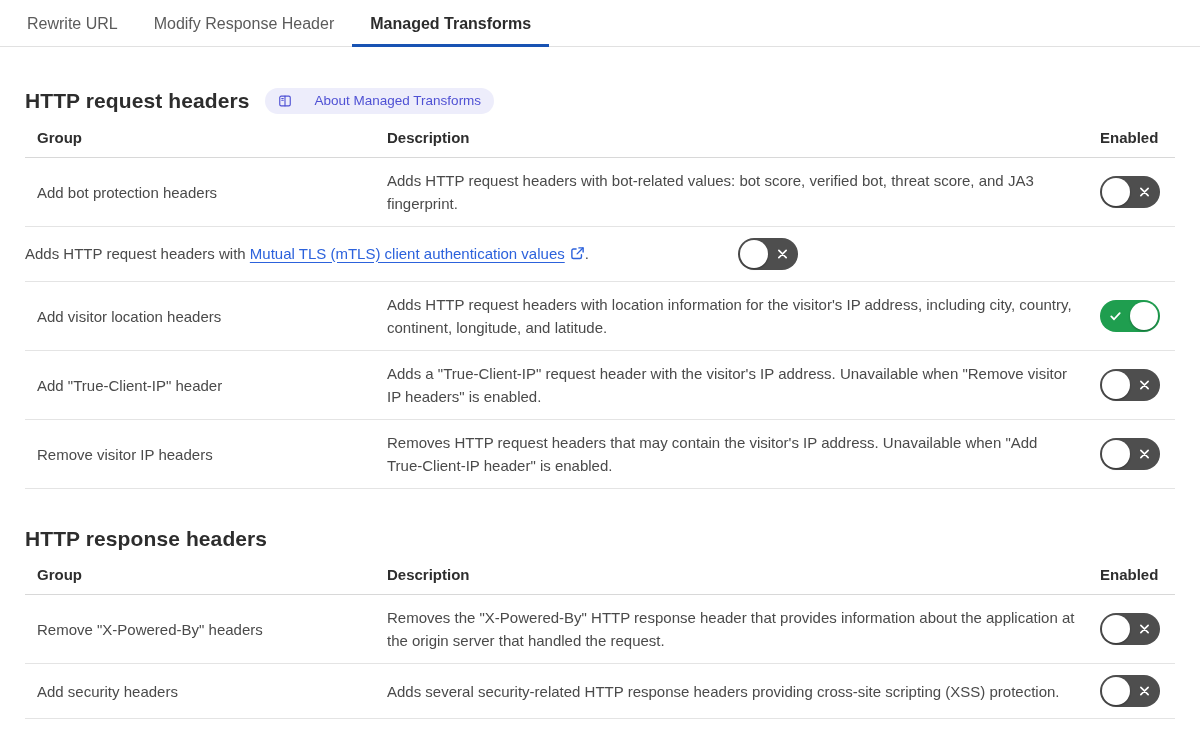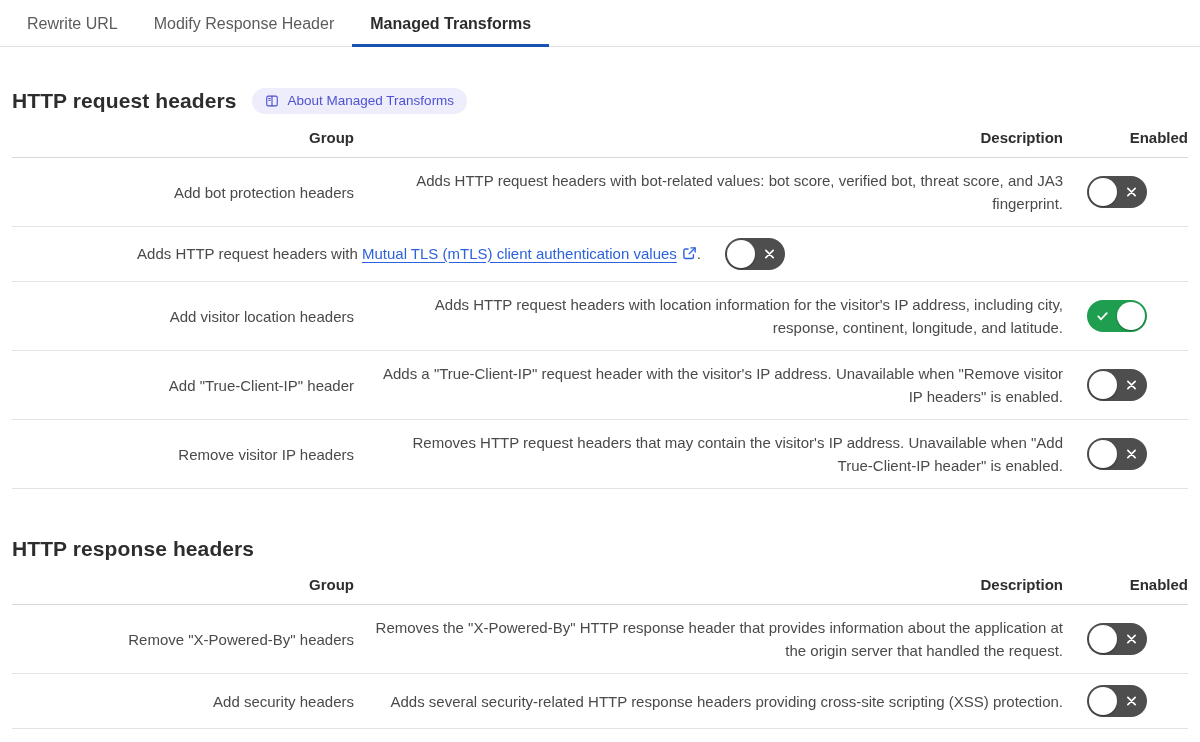--- a/index.html
+++ b/index.html
@@ -30,33 +30,33 @@
     padding: 15px 18px 13px;
     font-size: 16px; color: #5b5b5b;
     cursor: pointer; position: relative; white-space: nowrap;
   }
   .tab.active { color: #2c2c2c; font-weight: 600; }
   .tab.active::after {
     content: ""; position: absolute; left: 0; right: 0; bottom: -1px;
     height: 3px; background: var(--accent);
   }
 
-  main { padding: 0 12px; text-align: right; }
+  main { padding: 0 25px; }
 
   h2 {
     font-size: 21px; font-weight: 700; color: #2d2d2d;
     margin: 0; letter-spacing: 0.1px;
   }
   .sec-head {
     margin: 41px 0 6px; display: flex; align-items: center; gap: 15px;
   }
-  .sec-head-2 { margin: 48px 0 6px; }
+  .sec-head-2 { margin: 38px 0 6px; }
 
   .badge {
-    display: inline-flex; align-items: center; gap: 9px;
+    display: inline-flex; align-items: center; gap: 23px;
     background: var(--badge-bg); color: var(--badge-text);
     font-size: 13.5px; line-height: 1;
     padding: 6px 13px; border-radius: 14px;
     text-decoration: none; cursor: pointer;
   }
   .badge svg { display: block; }
 
   
   .tbl-head {
     display: flex;
@@ -171,21 +171,21 @@
                   <svg width="13" height="13" viewBox="0 0 16 16" fill="none">
                     <path d="M3.5 3.5 12.5 12.5 M12.5 3.5 3.5 12.5" stroke="#fff" stroke-width="2" stroke-linecap="round"></path>
                   </svg>
                 </span>
                 <span class="knob"></span>
               </button>
             </div>
           </div>
           <div class="row">
             <div class="col-g">Add visitor location headers</div>
-            <div class="col-d">Adds HTTP request headers with location information for the visitor's IP address, including city, response, continent, longitude, and latitude.</div>
+            <div class="col-d">Adds HTTP request headers with location information for the visitor's IP address, including city, country, continent, longitude, and latitude.</div>
             <div class="col-e">
               <button class="toggle on" aria-checked="true">
                 <span class="t-icon">
                   <svg width="13" height="13" viewBox="0 0 16 16" fill="none">
                     <path d="M2.8 8.6 6.2 12 13.2 4.6" stroke="#fff" stroke-width="2.2" stroke-linecap="round" stroke-linejoin="round"></path>
                   </svg>
                 </span>
                 <span class="knob"></span>
               </button>
             </div>

